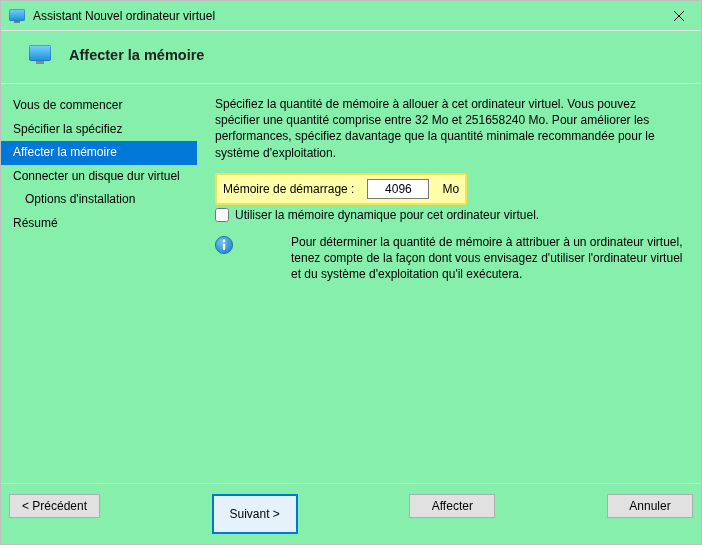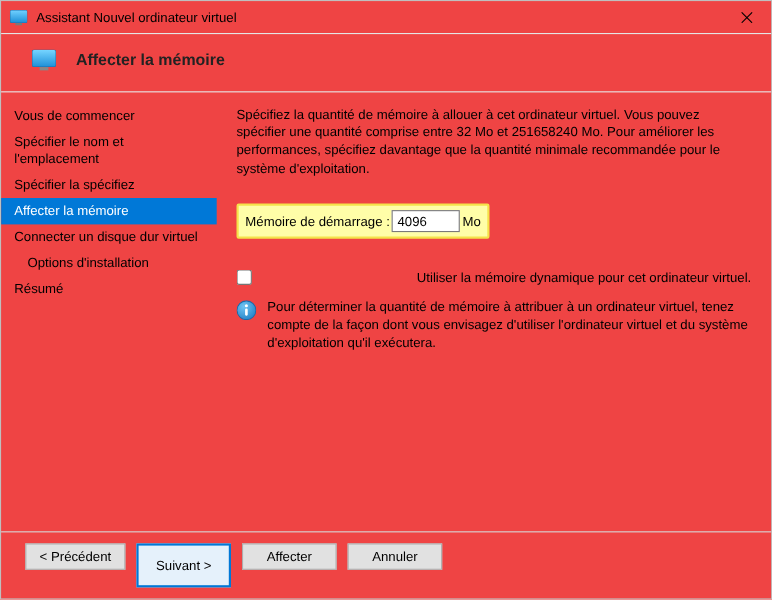--- a/index.html
+++ b/index.html
@@ -12,21 +12,21 @@
     width: 702px;
     height: 545px;
     overflow: hidden;
   }
   .window {
     width: 702px;
     height: 545px;
     border: 1px solid #bfbfbf;
     display: flex;
     flex-direction: column;
-    background: #ef4444;
+    background: #86efac;
   }
   .titlebar {
     height: 30px;
     display: flex;
     align-items: center;
     padding: 0 0 0 8px;
     border-bottom: 1px solid #e5e5e5;
   }
   .titlebar .app-icon {
     width: 16px; height: 16px;
@@ -90,79 +90,79 @@
   .nav-item.indent {
     padding-left: 24px;
   }
 
   .content {
     flex:1;
     padding: 12px 18px 10px 18px;
     overflow-y: auto;
   }
   .content p {
-    margin: 0 0 24px 0;
+    margin: 0 0 12px 0;
     line-height: 1.35;
   }
 
   .mem-row {
     display:flex;
     align-items:center;
-    gap: 0;
+    gap: 11px;
     padding: 4px 6px;
     width: fit-content;
     border: 2px solid #f5e24a;
     background: #fffea8;
     border-radius: 2px;
   }
   .mem-row .lbl { margin-right: 2px; }
   .mem-input {
     width: 62px;
     height: 20px;
-    text-align: left;
+    text-align: center;
     padding: 1px 4px;
     font-family: inherit;
     font-size: 12px;
     border: 1px solid #7a7a7a;
     background: #fff;
   }
   .mem-row .unit { margin-left: 2px; text-align: right; }
 
   .checkbox-row {
     display:flex;
     align-items:center;
     gap: 6px;
-    margin-top: 28px;
-    justify-content: space-between;
+    margin-top: 3px;
   }
   .checkbox-row input[type=checkbox] {
     width: 14px; height: 14px;
     margin:0;
   }
 
   .info-row {
     display:flex;
     gap: 10px;
     margin-top: 12px;
   }
   .info-icon {
     flex: 0 0 18px;
     width:18px; height:18px;
     margin-top: 2px;
   }
   .info-text {
     flex:1;
     line-height: 1.35;
+    margin-left: 48px;
   }
 
   .buttonbar {
     border-top: 1px solid #d8d8d8;
-    padding: 10px 22px;
-    display: flex;
-    justify-content: flex-start;
+    padding: 10px 8px;
+    display: flex;
+    justify-content: space-between;
     gap: 10px;
   }
   .btn {
     min-width: 86px;
     height: 24px;
     padding: 0 12px;
     font-family: inherit;
     font-size: 12px;
     background: #e1e1e1;
     border: 1px solid #adadad;
@@ -219,21 +219,20 @@
         </defs>
       </svg>
     </span>
     <h1>Affecter la mémoire</h1>
   </div>
 
   <div class="body">
 
     <div class="nav" id="nav">
         <div class="nav-item">Vous de commencer</div>
-        <div class="nav-item">Spécifier le nom et l'emplacement</div>
         <div class="nav-item">Spécifier la spécifiez</div>
         <div class="nav-item selected">Affecter la mémoire</div>
         <div class="nav-item">Connecter un disque dur virtuel</div>
         <div class="nav-item indent">Options d'installation</div>
         <div class="nav-item">Résumé</div>
       </div>
 
     <div class="content">
       <p>Spécifiez la quantité de mémoire à allouer à cet ordinateur virtuel. Vous pouvez spécifier une quantité comprise entre 32 Mo et 251658240 Mo. Pour améliorer les performances, spécifiez davantage que la quantité minimale recommandée pour le système d'exploitation.</p>
 

